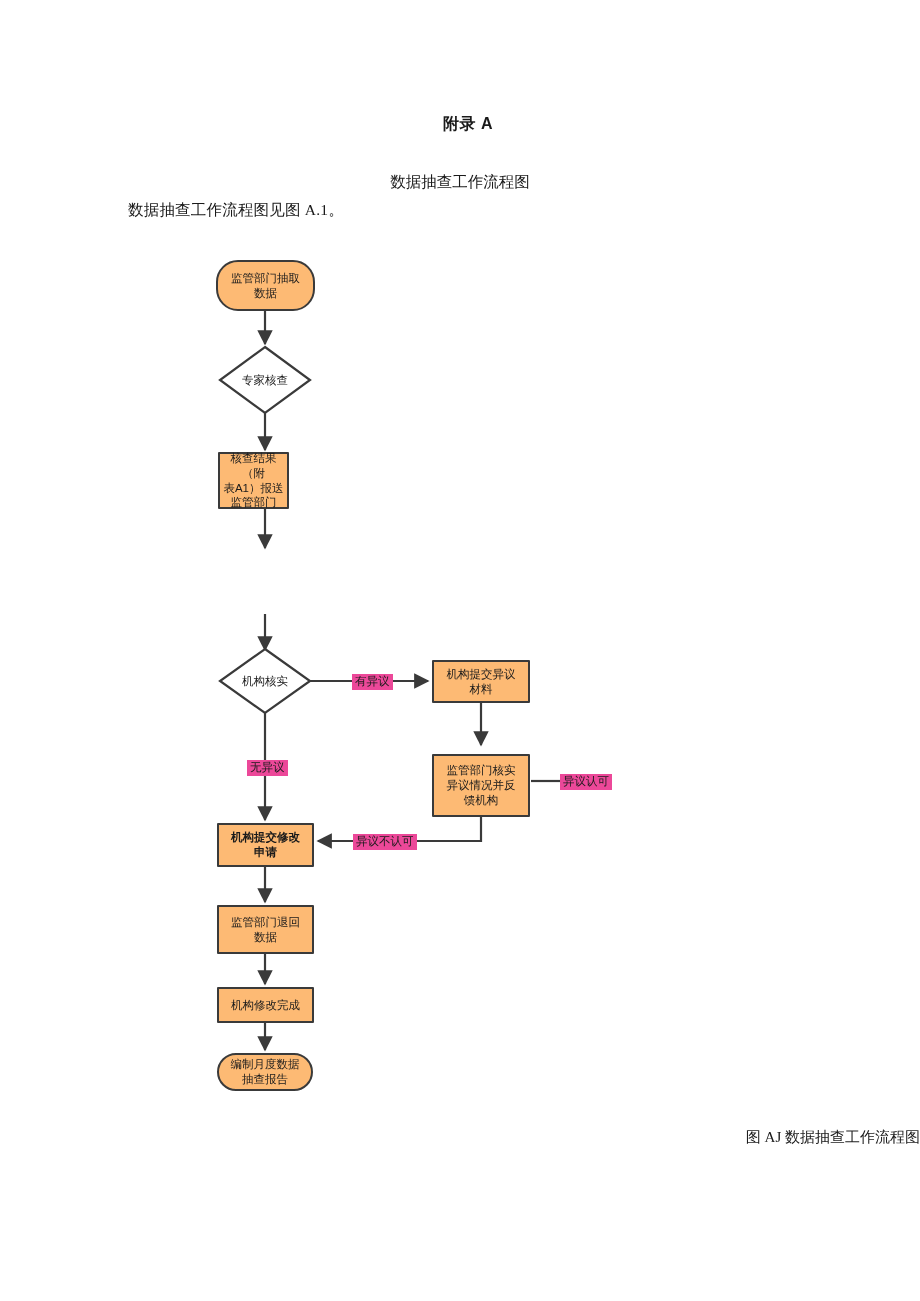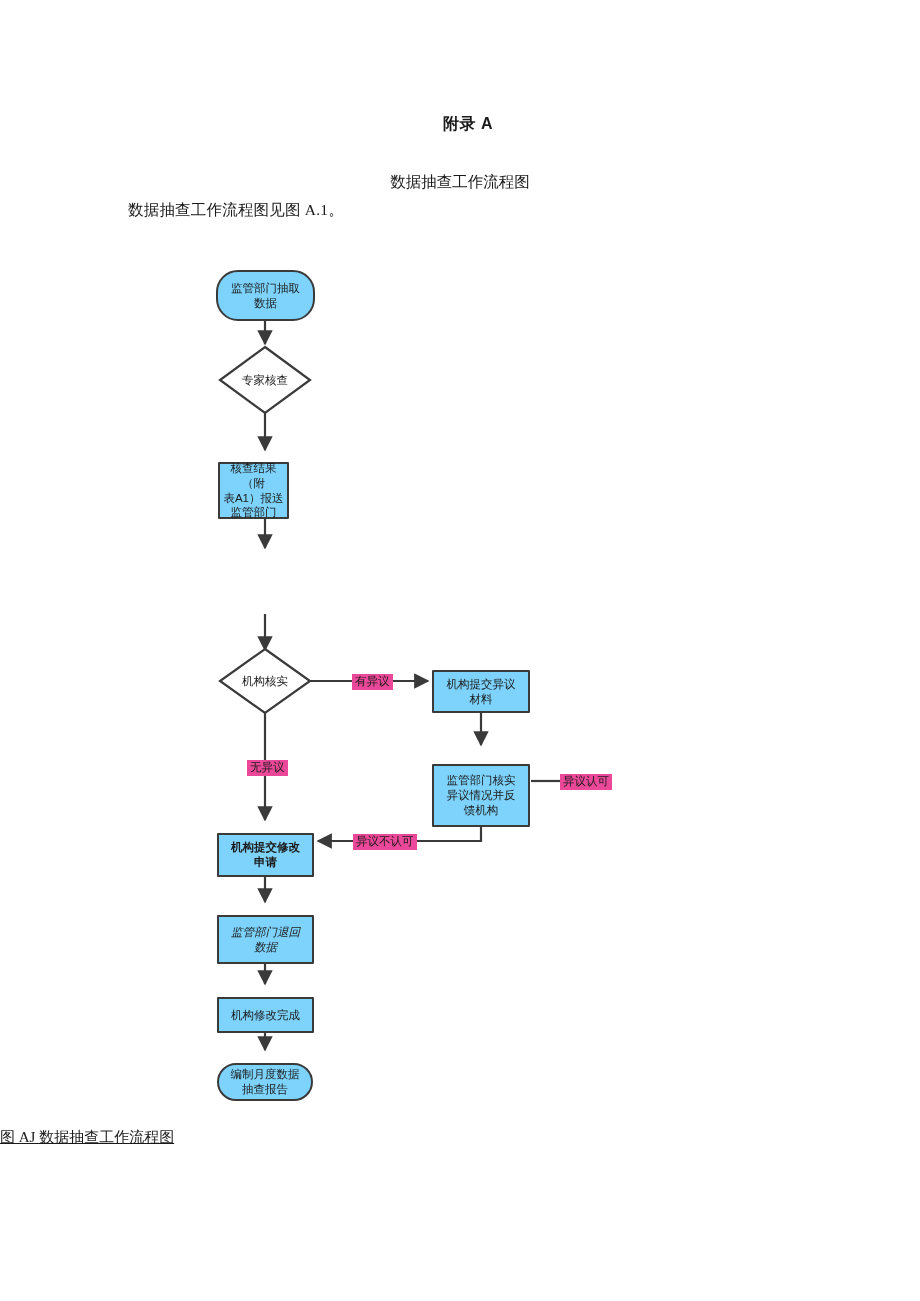--- a/index.html
+++ b/index.html
@@ -60,55 +60,53 @@
     font-size: 15.5px;
     letter-spacing: 0.2px;
   }
 
   
   .figure-caption {
     position: absolute;
     left: 0;
     top: 1128px;
     width: 920px;
-    text-align: left;
+    text-align: right;
     font-size: 15px;
-    text-decoration: underline;
   }
 
   
   .flow {
     position: absolute;
     left: 0;
     top: 0;
     width: 920px;
     height: 1301px;
   }
   .flow svg {
     position: absolute;
     left: 0;
     top: 0;
   }
 
   .node {
     position: absolute;
     box-sizing: border-box;
     border: 2px solid #3a3a3a;
-    background: #7dd3fc;
+    background: #fdba74;
     display: flex;
     align-items: center;
     justify-content: center;
     text-align: center;
     font-family: "Liberation Sans", "DejaVu Sans", sans-serif;
     font-size: 11.5px;
     line-height: 1.28;
     color: #1b1b1b;
     padding: 2px 3px;
     white-space: pre-line;
-    margin-top: 10px;
   }
   .node.terminal {
     border-radius: 22px;
   }
   .node.process {
     border-radius: 1px;
   }
 
   .diamond-label {
     position: absolute;
@@ -199,21 +197,21 @@
     <div class="node process" style="left:432px; top:660px; width:98px; height:43px;">机构提交异议
 材料</div>
 
     <div class="node process" style="left:432px; top:754px; width:98px; height:63px;">监管部门核实
 异议情况并反
 馈机构</div>
 
     <div class="node process" style="left:217px; top:823px; width:97px; height:44px;font-weight:bold;">机构提交修改
 申请</div>
 
-    <div class="node process" style="left:217px; top:905px; width:97px; height:49px;font-style:italic;">监管部门退回
+    <div class="node process" style="left:217px; top:905px; width:97px; height:49px;">监管部门退回
 数据</div>
 
     <div class="node process" style="left:217px; top:987px; width:97px; height:36px;">机构修改完成</div>
 
     <div class="node terminal" style="left:217px; top:1053px; width:96px; height:38px;">编制月度数据
 抽查报告</div>
 
     <div class="edge-label" style="left:352px; top:674px;">有异议</div>
 
     <div class="edge-label" style="left:247px; top:760px;">无异议</div>

